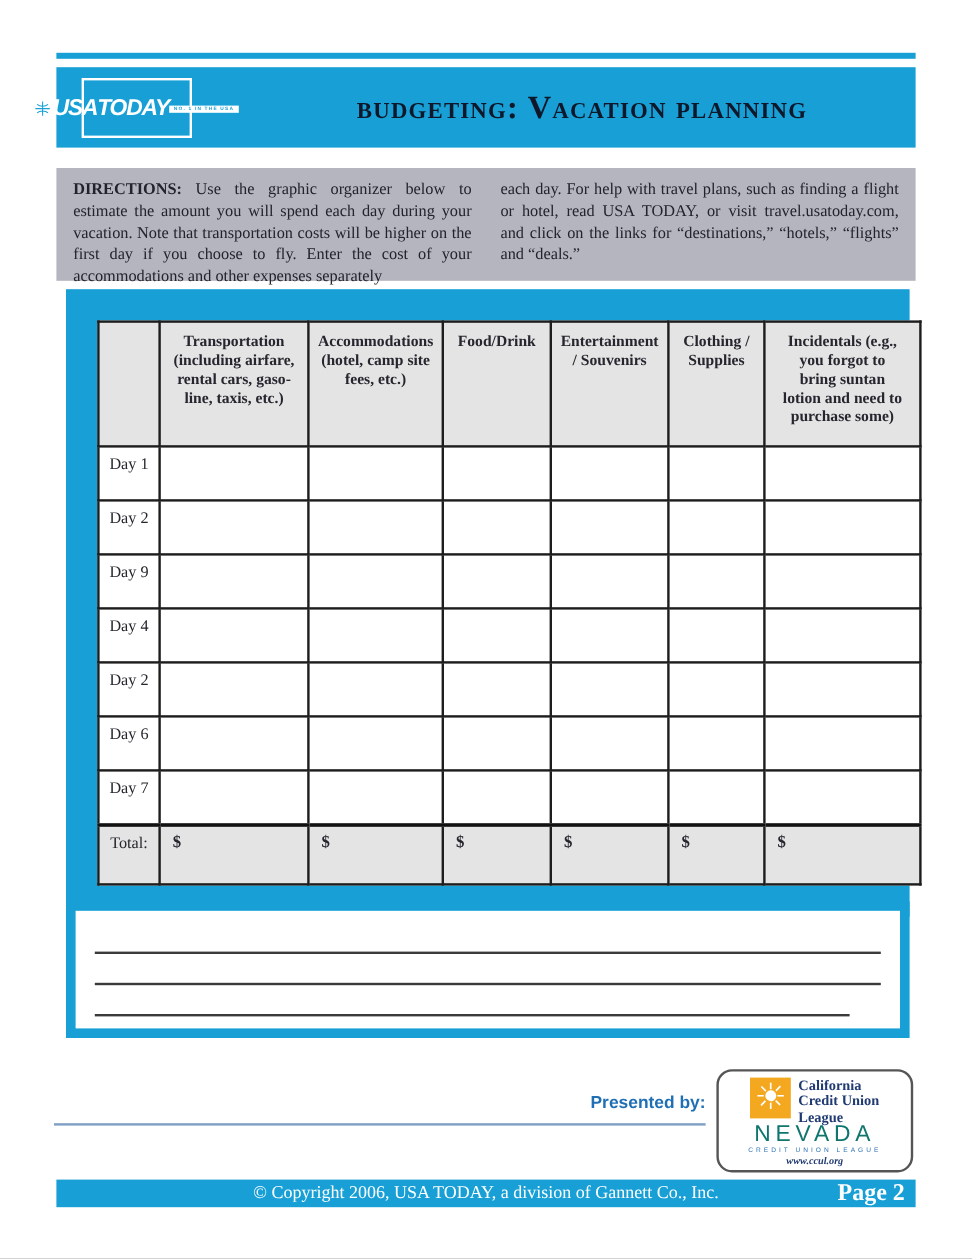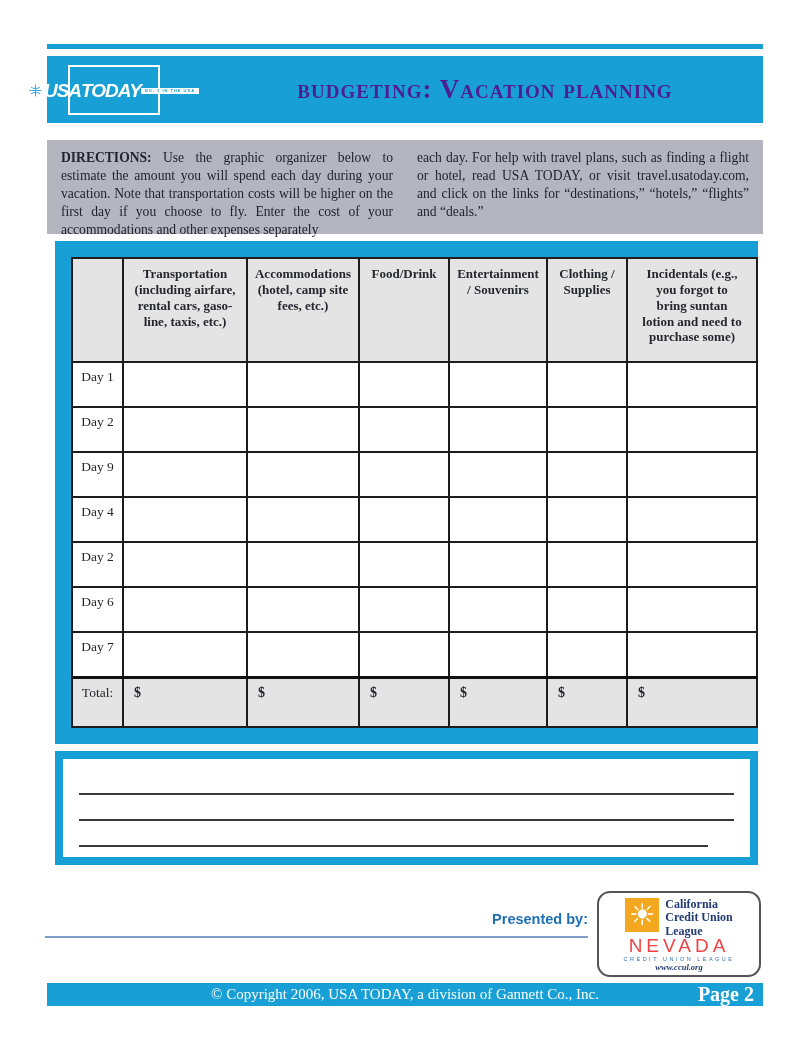--- a/index.html
+++ b/index.html
@@ -5,39 +5,39 @@
   html,body{margin:0;padding:0;background:#888;}
   .page{
     position:relative;width:810px;height:1049px;background:#ffffff;
     font-family:"Liberation Serif",serif;color:#26262e;overflow:hidden;margin:0 auto;
   }
   
   .top-rule{position:absolute;left:47px;top:44px;width:716px;height:5px;background:#18a0d6;}
   .masthead{position:absolute;left:47px;top:56px;width:716px;height:67px;background:#18a0d6;}
   .masthead-title{
     position:absolute;left:160px;right:0;top:0;bottom:0;display:flex;align-items:center;justify-content:center;
-    color:#4c1d95;font-weight:bold;font-variant:small-caps;font-size:27px;letter-spacing:1px;white-space:nowrap;
+    color:#0f172a;font-weight:bold;font-variant:small-caps;font-size:27px;letter-spacing:1px;white-space:nowrap;
   }
   .usat-logo{
     position:absolute;left:21px;top:9px;width:92px;height:50px;border:2px solid #ffffff;
     display:flex;flex-direction:row;align-items:center;justify-content:center;box-sizing:border-box;
     font-family:"Liberation Sans",sans-serif;font-weight:bold;font-style:italic;color:#fff;
   }
   .usat-line1{display:flex;align-items:center;gap:2px;font-size:19px;line-height:17px;letter-spacing:-1px;}
   .usat-line2{font-size:19px;line-height:17px;letter-spacing:-1px;}
   .usat-tagline{margin-top:2px;background:#ffffff;color:#18a0d6;font-style:normal;font-size:4px;line-height:6px;letter-spacing:1px;padding:0 4px;white-space:nowrap;}
   
   .directions{
     position:absolute;left:47px;top:140px;width:716px;height:94px;background:#b5b5c0;box-sizing:border-box;
     padding:9px 14px;display:flex;column-gap:24px;
   }
   .dir-col{flex:1;font-size:13.6px;line-height:1.33;text-align:justify;color:#23232c;}
   .dir-label{font-weight:bold;}
   
-  .table-wrap{position:absolute;left:55px;top:241px;width:703px;box-sizing:border-box;background:#18a0d6;padding:16px;}
+  .table-wrap{position:absolute;left:55px;top:241px;width:703px;box-sizing:border-box;background:#18a0d6;padding:26px;}
   table.budget{border-collapse:collapse;table-layout:fixed;width:685px;background:#fff;}
   table.budget td,table.budget th{border:2px solid #1d1d1d;box-sizing:border-box;vertical-align:top;}
   th.col-head{
     background:#e4e4e5;font-weight:bold;font-size:13px;line-height:1.22;text-align:center;
     white-space:pre-line;padding:7px 2px;height:104px;
   }
   td.row-label{font-size:13.5px;text-align:center;padding-top:6px;height:45px;}
   td.cell{background:#fff;}
   tr.total-row td{border-top:3px solid #111;background:#e4e4e5;height:50px;margin-top:48px;}
   tr.total-row td.row-label{font-size:13.5px;}
@@ -57,21 +57,21 @@
   }
   .presented-rule{position:absolute;left:45px;top:936px;width:543px;height:2px;background:#7f9fc6;}
   
   .cu-logo{
     position:absolute;left:597px;top:891px;width:164px;height:86px;background:#fff;border:2px solid #555;
     border-radius:13px;box-sizing:border-box;padding:5px 8px 0 8px;text-align:center;
   }
   .cu-top{display:flex;justify-content:center;align-items:flex-start;gap:6px;text-align:left;}
   .sun-icon{width:34px;height:34px;background:#f3a81f;color:#fff;font-size:30px;line-height:34px;text-align:center;flex:0 0 auto;}
   .cu-name{font-size:12px;line-height:1.12;color:#203a72;font-weight:bold;}
-  .cu-region{font-family:"Liberation Sans",sans-serif;font-size:19px;letter-spacing:4px;color:#ef4444;line-height:1.0;margin-top:-2px;}
+  .cu-region{font-family:"Liberation Sans",sans-serif;font-size:19px;letter-spacing:4px;color:#0f766e;line-height:1.0;margin-top:-2px;}
   .cu-subtext{font-family:"Liberation Sans",sans-serif;font-size:5.5px;letter-spacing:2.5px;color:#2f74b5;margin-top:1px;}
   .cu-url{font-size:8.5px;font-weight:bold;font-style:italic;color:#203a72;}
   
   .footer-bar{position:absolute;left:47px;top:983px;width:716px;height:23px;background:#18a0d6;color:#fff;}
   .copyright-text{
     position:absolute;left:0;right:0;top:0;bottom:0;display:flex;align-items:center;justify-content:center;
     font-weight:normal;font-size:15px;white-space:nowrap;
   }
   .page-number{position:absolute;right:9px;top:0;bottom:0;display:flex;align-items:center;font-weight:bold;font-size:20px;}
 </style>

